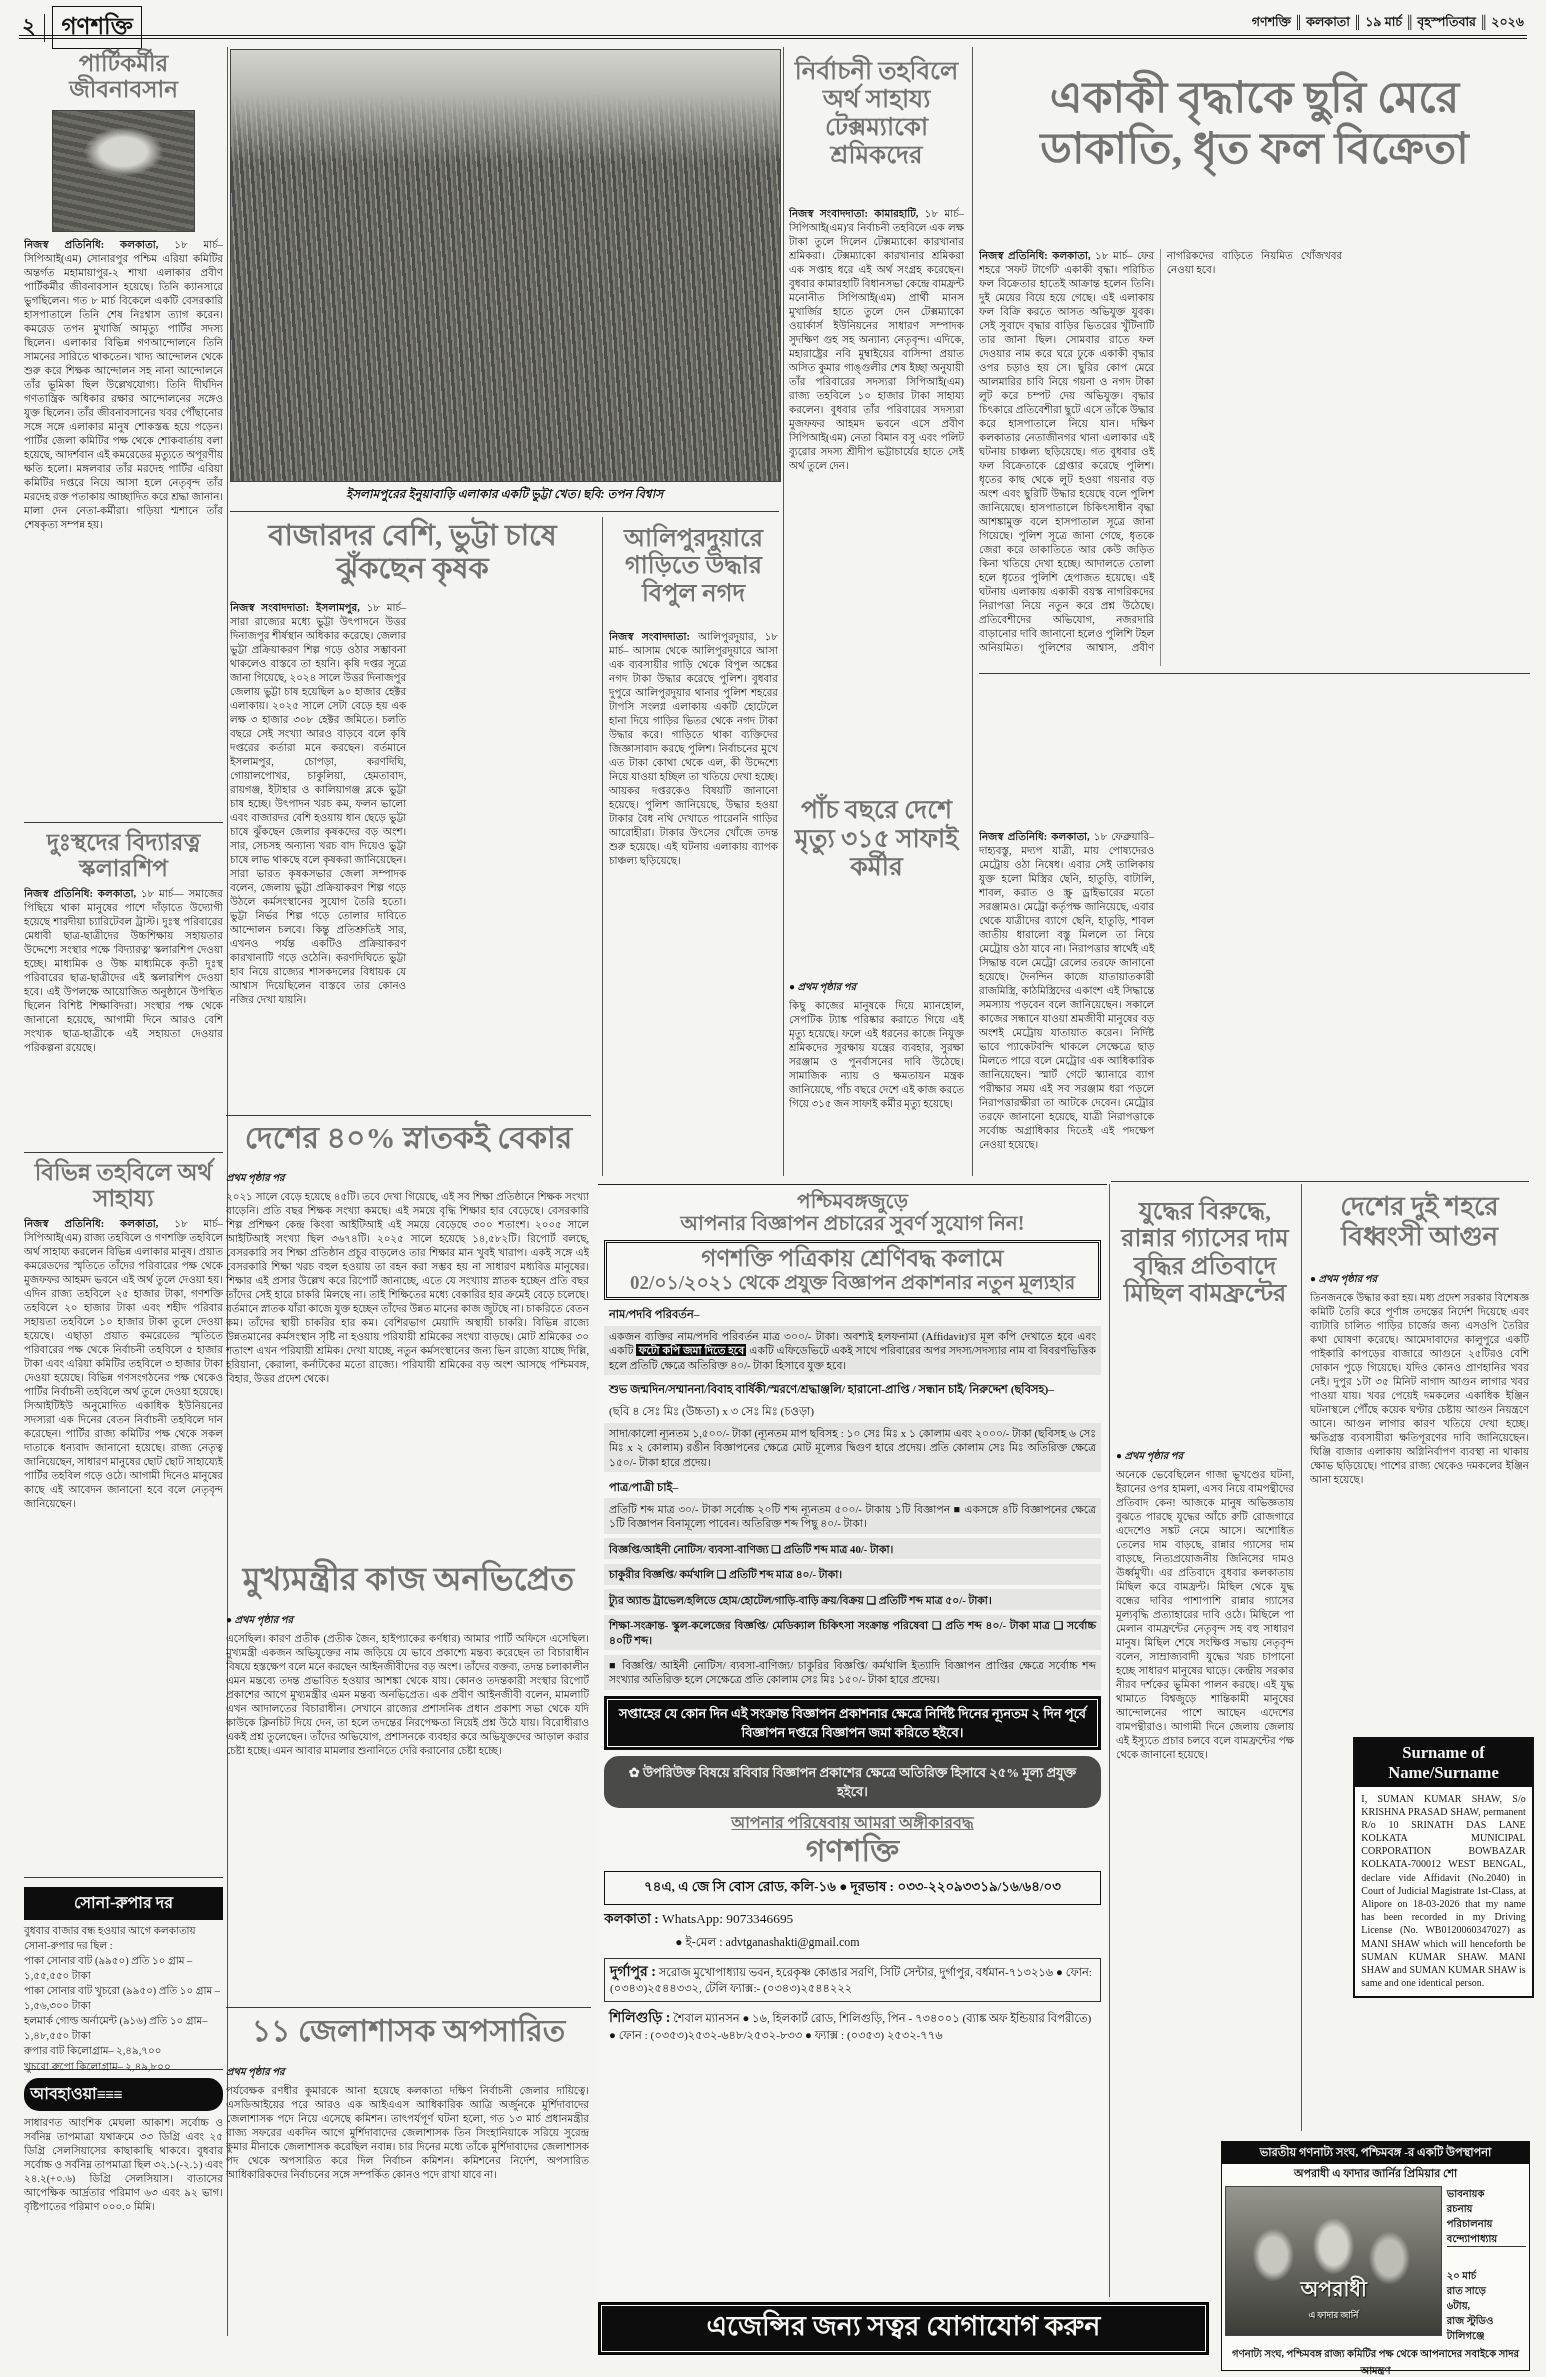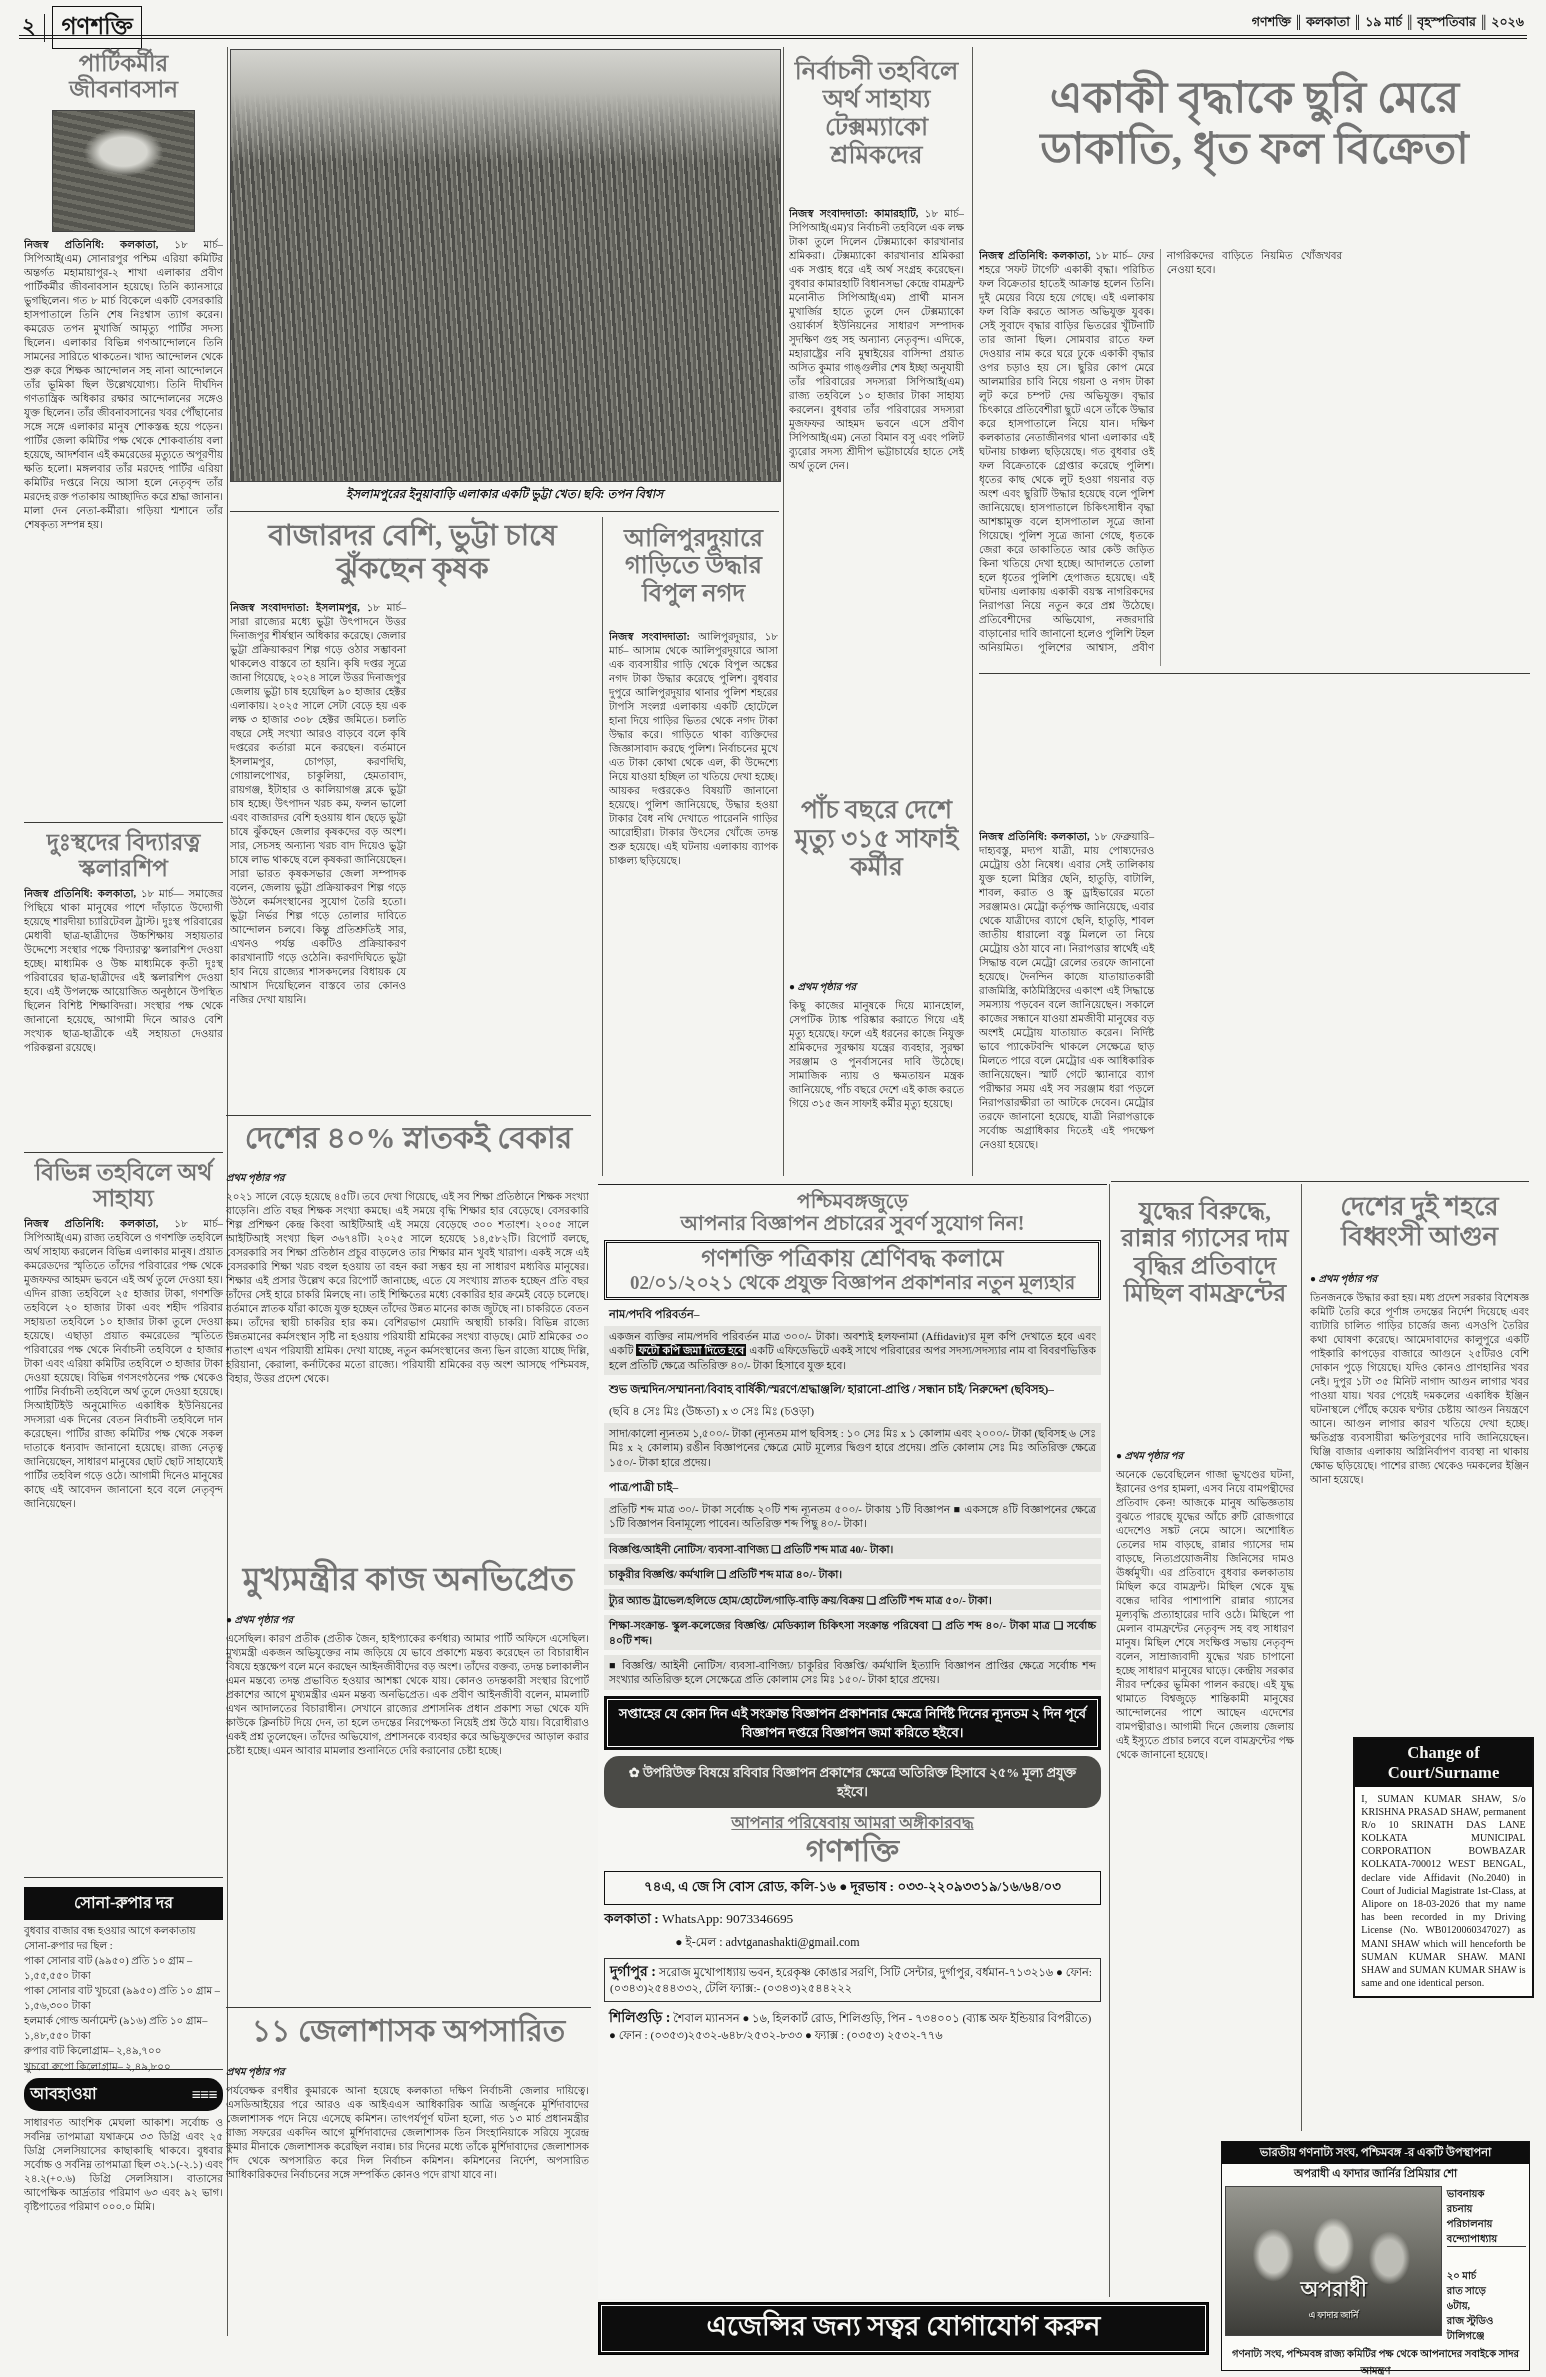--- a/index.html
+++ b/index.html
@@ -88,21 +88,21 @@
       <div>বুধবার বাজার বন্ধ হওয়ার আগে কলকাতায় সোনা-রুপার দর ছিল :</div>
       <div>পাকা সোনার বাট (৯৯৫০) প্রতি ১০ গ্রাম – ১,৫৫,৫৫০ টাকা</div>
       <div>পাকা সোনার বাট খুচরো (৯৯৫০) প্রতি ১০ গ্রাম – ১,৫৬,৩০০ টাকা</div>
       <div>হলমার্ক গোল্ড অর্নামেন্ট (৯১৬) প্রতি ১০ গ্রাম– ১,৪৮,৫৫০ টাকা</div>
       <div>রুপার বাট কিলোগ্রাম– ২,৪৯,৭০০</div>
       <div>খুচরো রুপো কিলোগ্রাম– ২,৪৯,৮০০</div>
     </div>
   </div>
 
   <div class="abs" style="left:24px;top:2078px;width:199px;height:237px;">
-    <div class="blackbar" style="font-size:16px;padding:3.2px 6.3px;text-align:left;display:flex;justify-content:space-between;align-items:center;border-radius:15px;">
+    <div class="blackbar" style="font-size:16px;padding:3.2px 6.3px;text-align:left;display:flex;align-items:center;border-radius:15px;">
       <span>আবহাওয়া</span>
       <span style="letter-spacing:-0.8px;">≡≡≡</span>
     </div>
     <p class="body-text" style="margin:4.7px 0 0 0;height:197px;">সাধারণত আংশিক মেঘলা আকাশ। সর্বোচ্চ ও সর্বনিম্ন তাপমাত্রা যথাক্রমে ৩৩ ডিগ্রি এবং ২৫ ডিগ্রি সেলসিয়াসের কাছাকাছি থাকবে। বুধবার সর্বোচ্চ ও সর্বনিম্ন তাপমাত্রা ছিল ৩২.১(-২.১) এবং ২৪.২(+০.৬) ডিগ্রি সেলসিয়াস। বাতাসের আপেক্ষিক আর্দ্রতার পরিমাণ ৬৩ এবং ৯২ ভাগ। বৃষ্টিপাতের পরিমাণ ০০০.০ মিমি।</p>
   </div>
 
   <div class="photo corn-photo" style="position:absolute;left:230px;top:49px;width:549px;height:431px;"></div>
   <div class="abs caption" style="left:230px;top:485px;width:549px;">ইসলামপুরের ইনুয়াবাড়ি এলাকার একটি ভুট্টা খেত। ছবি: তপন বিশ্বাস</div>
   <div class="hrule" style="left:230px;top:511px;width:549px;"></div>
 
@@ -166,21 +166,21 @@
     <p class="body-text" style="margin:0;height:667px;">অনেকে ভেবেছিলেন গাজা ভূখণ্ডের ঘটনা, ইরানের ওপর হামলা, এসব নিয়ে বামপন্থীদের প্রতিবাদ কেন! আজকে মানুষ অভিজ্ঞতায় বুঝতে পারছে যুদ্ধের আঁচে রুটি রোজগারে এদেশেও সঙ্কট নেমে আসে। অশোধিত তেলের দাম বাড়ছে, রান্নার গ্যাসের দাম বাড়ছে, নিত্যপ্রয়োজনীয় জিনিসের দামও ঊর্ধ্বমুখী। এর প্রতিবাদে বুধবার কলকাতায় মিছিল করে বামফ্রন্ট। মিছিল থেকে যুদ্ধ বন্ধের দাবির পাশাপাশি রান্নার গ্যাসের মূল্যবৃদ্ধি প্রত্যাহারের দাবি ওঠে। মিছিলে পা মেলান বামফ্রন্টের নেতৃবৃন্দ সহ বহু সাধারণ মানুষ। মিছিল শেষে সংক্ষিপ্ত সভায় নেতৃবৃন্দ বলেন, সাম্রাজ্যবাদী যুদ্ধের খরচ চাপানো হচ্ছে সাধারণ মানুষের ঘাড়ে। কেন্দ্রীয় সরকার নীরব দর্শকের ভূমিকা পালন করছে। এই যুদ্ধ থামাতে বিশ্বজুড়ে শান্তিকামী মানুষের আন্দোলনের পাশে আছেন এদেশের বামপন্থীরাও। আগামী দিনে জেলায় জেলায় এই ইস্যুতে প্রচার চলবে বলে বামফ্রন্টের পক্ষ থেকে জানানো হয়েছে।</p>
   </div>
 
   <div class="abs hl" style="left:1310px;top:1192px;width:219px;font-size:26px;">দেশের দুই শহরে বিধ্বংসী আগুন</div>
   <div class="abs" style="left:1310px;top:1269px;width:219px;">
     <div class="kicker bullet">প্রথম পৃষ্ঠার পর</div>
     <p class="body-text" style="margin:0;height:426px;">তিনজনকে উদ্ধার করা হয়। মধ্য প্রদেশ সরকার বিশেষজ্ঞ কমিটি তৈরি করে পূর্ণাঙ্গ তদন্তের নির্দেশ দিয়েছে এবং ব্যাটারি চালিত গাড়ির চার্জের জন্য এসওপি তৈরির কথা ঘোষণা করেছে। আমেদাবাদের কালুপুরে একটি পাইকারি কাপড়ের বাজারে আগুনে ২৫টিরও বেশি দোকান পুড়ে গিয়েছে। যদিও কোনও প্রাণহানির খবর নেই। দুপুর ১টা ৩৫ মিনিট নাগাদ আগুন লাগার খবর পাওয়া যায়। খবর পেয়েই দমকলের একাধিক ইঞ্জিন ঘটনাস্থলে পৌঁছে কয়েক ঘণ্টার চেষ্টায় আগুন নিয়ন্ত্রণে আনে। আগুন লাগার কারণ খতিয়ে দেখা হচ্ছে। ক্ষতিগ্রস্ত ব্যবসায়ীরা ক্ষতিপূরণের দাবি জানিয়েছেন। ঘিঞ্জি বাজার এলাকায় অগ্নিনির্বাপণ ব্যবস্থা না থাকায় ক্ষোভ ছড়িয়েছে। পাশের রাজ্য থেকেও দমকলের ইঞ্জিন আনা হয়েছে।</p>
   </div>
 
   <div class="abs eng" style="left:1353px;top:1737px;width:177px;border:2.4px solid #111;background:#fdfdfb;">
-    <div class="blackbar" style="font-size:16.6px;line-height:1.2;padding:4px 3.2px;">Change of Court/Surname</div>
+    <div class="blackbar" style="font-size:16.6px;line-height:1.2;padding:4px 3.2px;">Surname of Name/Surname</div>
     <p style="font-size:10px;line-height:1.32;text-align:justify;margin:4.7px 6.3px 6.3px 6.3px;">I, SUMAN KUMAR SHAW, S/o KRISHNA PRASAD SHAW, permanent R/o 10 SRINATH DAS LANE KOLKATA MUNICIPAL CORPORATION BOWBAZAR KOLKATA-700012 WEST BENGAL, declare vide Affidavit (No.2040) in Court of Judicial Magistrate 1st-Class, at Alipore on 18-03-2026 that my name has been recorded in my Driving License (No. WB0120060347027) as MANI SHAW which will henceforth be SUMAN KUMAR SHAW. MANI SHAW and SUMAN KUMAR SHAW is same and one identical person.</p>
   </div>
 
   <div class="abs" style="left:598px;top:1184px;width:509px;height:1115px;border-top:1.6px solid #222;padding:4.7px 6.3px;box-sizing:border-box;background:#f6f6f3;">
     <div class="hl" style="font-size:20px;">পশ্চিমবঙ্গজুড়ে</div>
     <div class="hl" style="font-size:20px;">আপনার বিজ্ঞাপন প্রচারের সুবর্ণ সুযোগ নিন!</div>
     <div style="border:1.6px solid #111;outline:0.8px solid #111;outline-offset:1.6px;margin:6.3px 1.6px;padding:3.2px;">
       <div class="hl" style="font-size:23px;">গণশক্তি পত্রিকায় শ্রেণিবদ্ধ কলামে</div>
       <div class="hl" style="font-size:19px;">02/০১/২০২১ থেকে প্রযুক্ত বিজ্ঞাপন প্রকাশনার নতুন মূল্যহার</div>
     </div>

